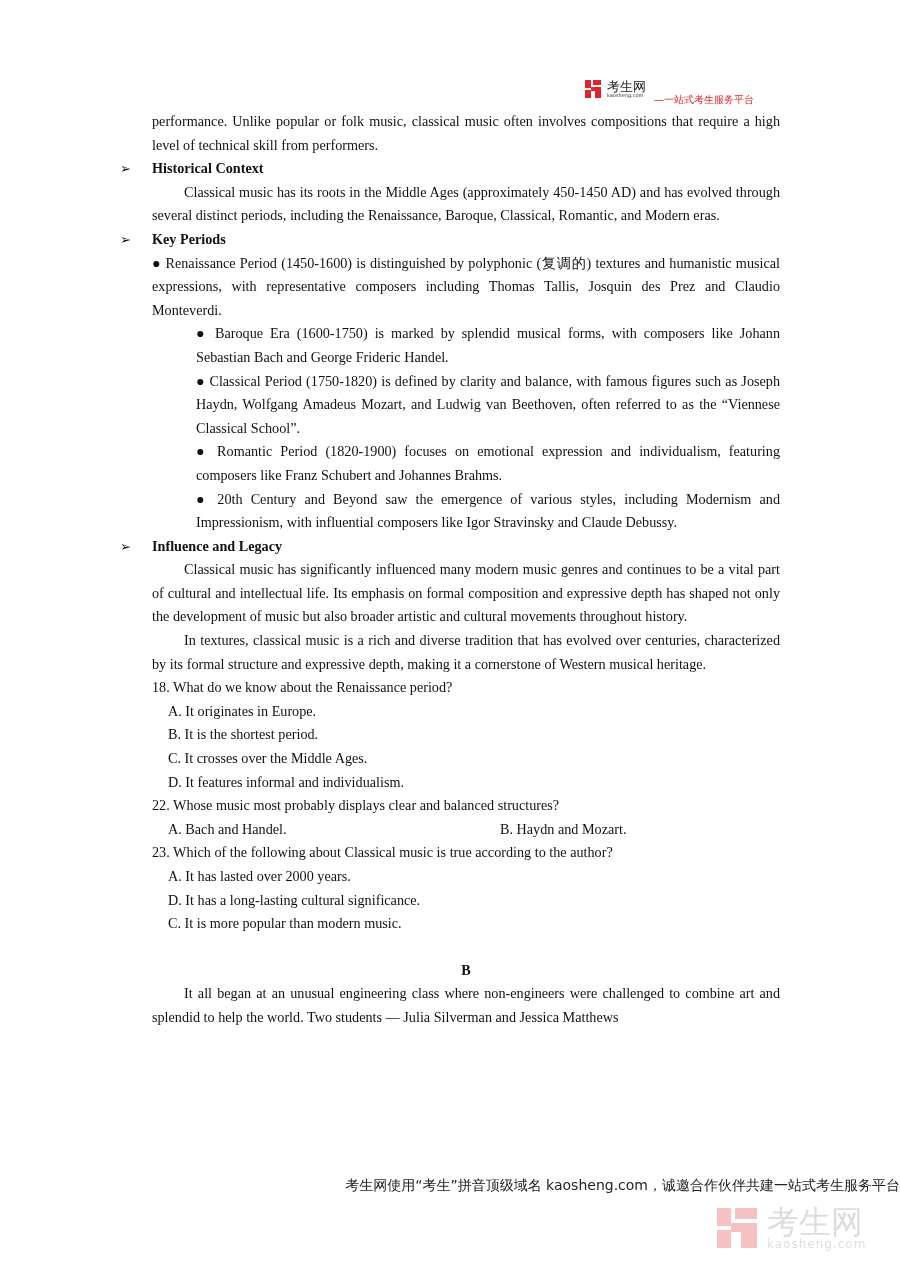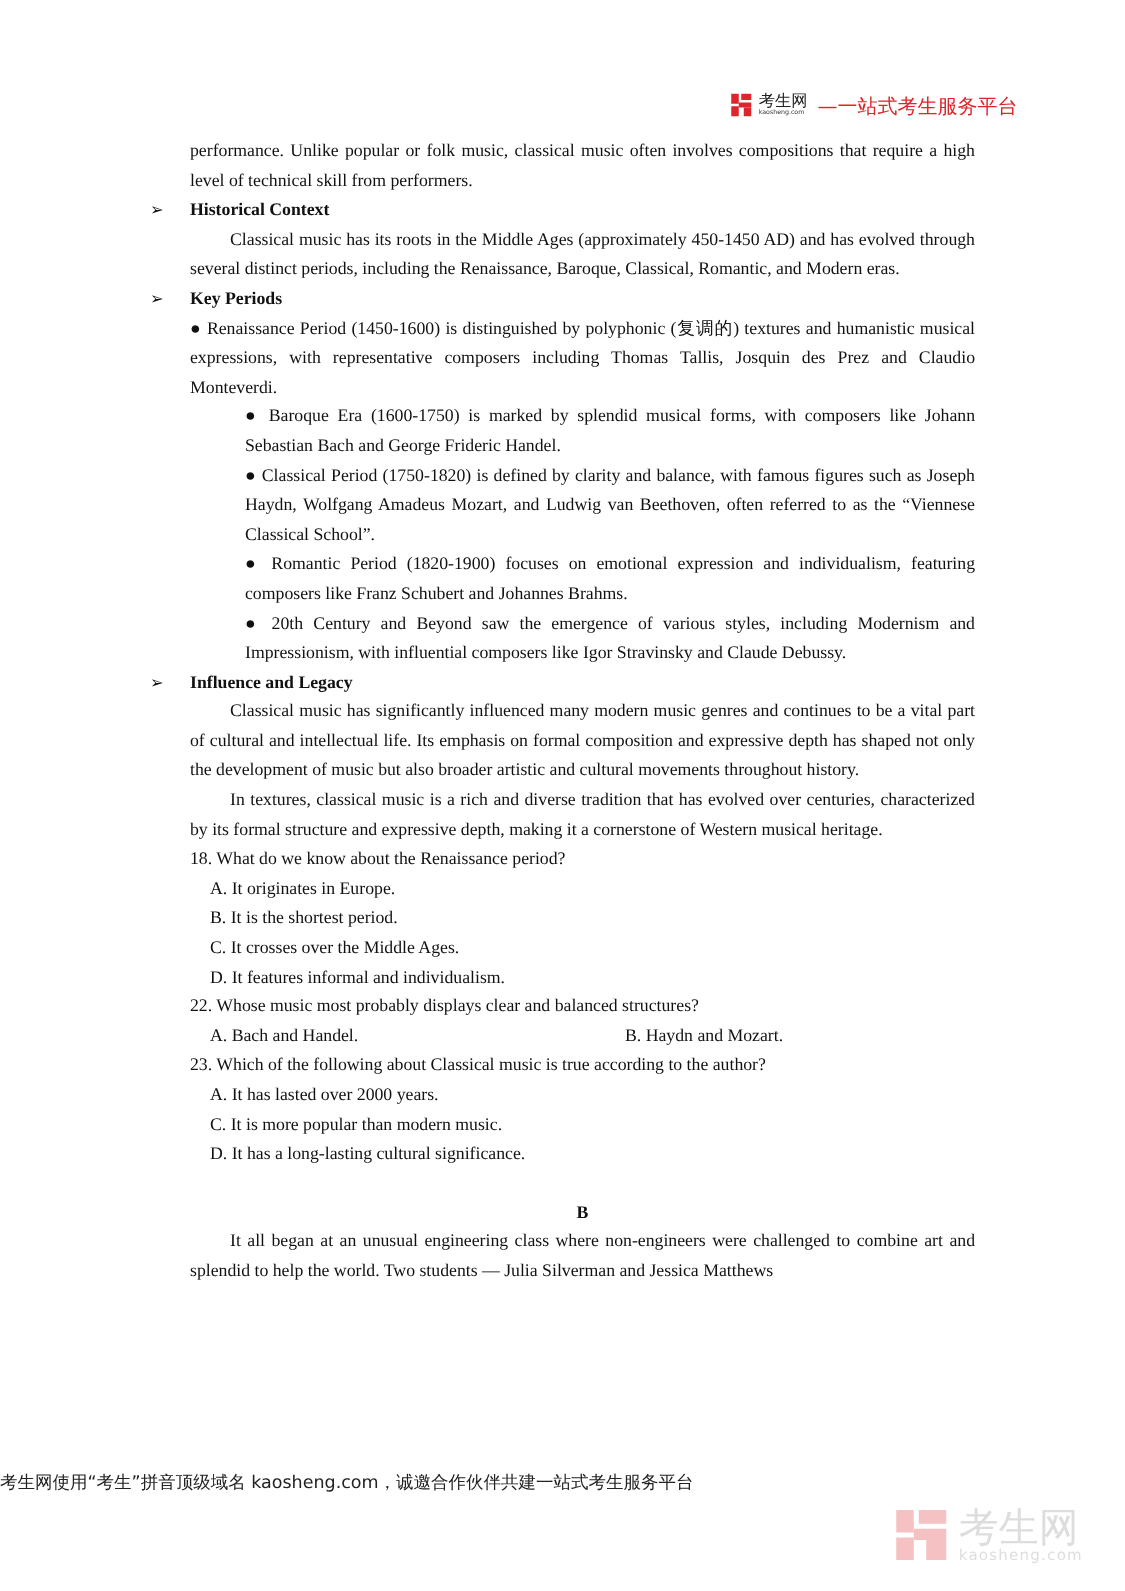--- a/index.html
+++ b/index.html
@@ -3,35 +3,35 @@
 <meta charset="utf-8">
 <style>
   html, body { margin: 0; padding: 0; background: #ffffff; }
   body { width: 900px; height: 1273px; position: relative; overflow: hidden; font-family: "Liberation Serif", serif; color: #111; }
   .header-logo { position: absolute; left: 585px; top: 71px; display: flex; align-items: center; gap: 6px; }
   .logo-mark { width: 16px; height: 18px; position: relative; }
   .logo-mark span { position: absolute; background: #e0242b; }
   .logo-cn { display: flex; flex-direction: column; line-height: 1; }
   .logo-cn .big { font-family: "DejaVu Sans", sans-serif; font-size: 13px; color: #222; letter-spacing: 0px; }
   .logo-cn .small { font-family: "DejaVu Sans", sans-serif; font-size: 5px; color: #333; }
-  .logo-tag { font-family: "DejaVu Sans", sans-serif; font-size: 16px; color: #e0242b; margin-left: 2px; margin-top: 4px; }
+  .logo-tag { font-family: "DejaVu Sans", sans-serif; font-size: 10px; color: #e0242b; margin-left: 2px; margin-top: 22px; }
   .content { position: absolute; left: 152px; top: 110px; width: 628px; font-size: 14.2px; line-height: 23.6px; }
   p { margin: 0; text-align: justify; }
   .indent { text-indent: 32px; }
   .heading { display: flex; align-items: center; font-weight: bold; margin-left: -32px; }
   .arrow { width: 32px; font-size: 13px; font-family: "DejaVu Sans", sans-serif; font-weight: normal; }
   .bullet-p { margin: 0; text-align: justify; line-height: 23.6px; }
   .bullet-p + .bullet-p { margin-top: 0px; margin-left: 44px; }
   .q { margin: 0; }
   .opt { margin: 0 0 0 16px; }
   .opt-row { display: flex; margin-left: 16px; }
   .opt-row .c1 { width: 332px; }
   .opt-row2 .c1 { width: 300px; }
   .section-letter { text-align: center; font-weight: bold; margin-top: 23px; }
-  .footer-text { position: absolute; left: 0; width: 900px; top: 1177px; text-align: left; font-family: "DejaVu Sans", sans-serif; font-size: 14px; color: #222; }
+  .footer-text { position: absolute; left: 0; width: 900px; top: 1177px; text-align: right; font-family: "DejaVu Sans", sans-serif; font-size: 14px; color: #222; }
   .watermark { position: absolute; left: 717px; top: 1206px; display: flex; align-items: center; gap: 10px; opacity: 0.28; }
   .wm-mark { width: 40px; height: 40px; position: relative; }
   .wm-mark span { position: absolute; background: #e0242b; }
   .wm-text { display: flex; flex-direction: column; line-height: 1; }
   .wm-text .big { font-family: "DejaVu Sans", sans-serif; font-size: 32px; color: #888; }
   .wm-text .small { font-family: "DejaVu Sans", sans-serif; font-size: 12px; color: #888; letter-spacing: 1px; }
 </style>
 </head>
 <body>
 
@@ -88,22 +88,22 @@
     <p class="q">22. Whose music most probably displays clear and balanced structures?</p>
     <div class="opt-row">
       <span class="c1">A. Bach and Handel.</span>
       <span>B. Haydn and Mozart.</span>
     </div>
   </div>
 
   <div>
     <p class="q">23. Which of the following about Classical music is true according to the author?</p>
     <p class="opt">A. It has lasted over 2000 years.</p>
+    <p class="opt">D. It has a long-lasting cultural significance.</p>
     <p class="opt">C. It is more popular than modern music.</p>
-    <p class="opt">D. It has a long-lasting cultural significance.</p>
   </div>
 
   <p class="section-letter">B</p>
   <p class="indent">It all began at an unusual engineering class where non-engineers were challenged to combine art and splendid to help the world. Two students — Julia Silverman and Jessica Matthews</p>
 </div>
 
 <div class="footer-text">考生网使用“考生”拼音顶级域名 kaosheng.com，诚邀合作伙伴共建一站式考生服务平台</div>
 
 <div class="watermark">
   <div class="wm-mark">

